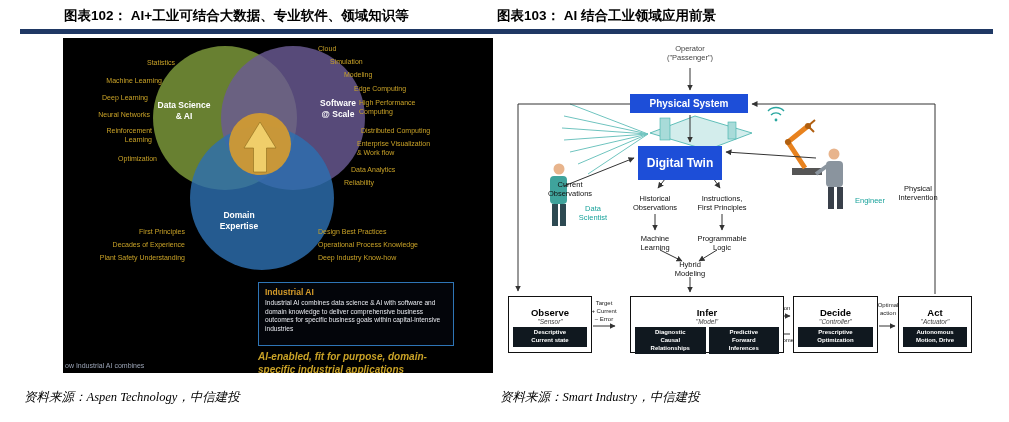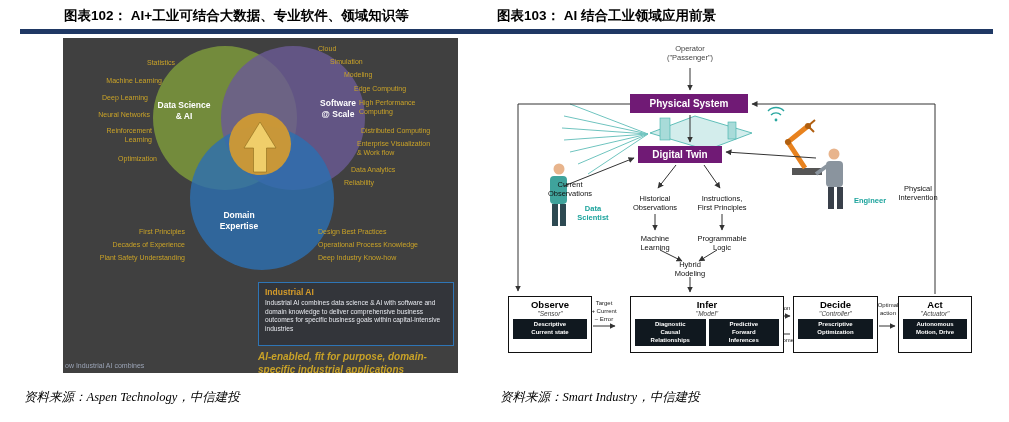--- a/index.html
+++ b/index.html
@@ -5,46 +5,46 @@
   * { margin:0; padding:0; box-sizing:border-box; }
   html,body { width:1009px; height:422px; background:#fff; font-family:"Liberation Sans",sans-serif; }
   .page { position:relative; width:1009px; height:422px; overflow:hidden; }
 
   .fig-title { position:absolute; top:7px; font-size:13.5px; font-weight:bold; color:#000; white-space:nowrap; }
   .fig-title.lt { left:20px;padding-left:44px; }
   .fig-title.rt { left:497px; }
   .header-bar { position:absolute; left:20px; top:29px; width:973px; height:5px; background:#1f3864; }
 
   
-  .venn-panel { position:absolute; left:63px; top:38px; width:395px; height:335px; background:#404040; overflow:hidden; }
+  .venn-panel { position:absolute; left:63px; top:38px; width:430px; height:335px; background:#000000; overflow:hidden; }
   .circle { position:absolute; border-radius:50%; opacity:.82; }
   .c-green  { left:90px;  top:8px;  width:144px; height:144px; background:#7f9c3c; }
   .c-purple { left:158px; top:8px;  width:144px; height:144px; background:#6a5a94; }
   .c-blue   { left:127px; top:88px; width:144px; height:144px; background:#2d6fb0; }
   .venn-svg { position:absolute; left:0; top:0; pointer-events:none; }
   .vl { position:absolute; color:#c9a227; font-size:7px; line-height:1.35; white-space:pre-line; }
   .vl.r { text-align:right; width:80px; }
   .vl.rw { text-align:right; width:100px; }
   .cl { position:absolute; color:#fff; font-weight:bold; font-size:8.5px; line-height:1.25; text-align:center; white-space:pre-line; }
   .iai-box { position:absolute; left:195px; top:244px; width:196px; height:64px; border:1px solid #2e75b6; padding:4px 6px; background:rgba(10,20,40,.25); }
   .iai-title { color:#d49b2a; font-weight:bold; font-size:8.5px; margin-bottom:2px; }
   .iai-body { color:#e6e8ee; font-size:6.6px; line-height:1.3; }
   .iai-tagline { position:absolute; left:195px; top:312px; width:196px; color:#c9a227; font-size:10px; font-style:italic; font-weight:bold; line-height:1.3; }
   .corner-note { position:absolute; left:2px; top:324px; color:#9aa3b5; font-size:7px; }
 
   
   .twin-panel { position:absolute; left:500px; top:38px; width:490px; height:335px; background:#fff; }
   .twin-svg { position:absolute; left:0; top:0; pointer-events:none; }
   .tt { position:absolute; font-size:7.5px; line-height:1.25; text-align:center; white-space:pre-line; color:#111; }
-  .tt.teal { color:#1ba39c; font-weight:bold; }
+  .tt.teal { color:#1ba39c; font-weight:normal; }
   .tt.gray { color:#444; }
-  .bb { position:absolute; background:#701a75; color:#fff; font-weight:bold; display:flex; align-items:center; justify-content:center; }
+  .bb { position:absolute; background:#1d4ed8; color:#fff; font-weight:bold; display:flex; align-items:center; justify-content:center; }
   .bb.ps { left:130px; top:56px; width:118px; height:19px; font-size:10px; }
-  .bb.dt { left:138px; top:108px; width:84px; height:17px; font-size:10px; }
-  .stage { position:absolute; top:258px; height:57px; border:1.5px solid #111; background:#fff; text-align:center; padding-top:2px; }
+  .bb.dt { left:138px; top:108px; width:84px; height:34px; font-size:12px; }
+  .stage { position:absolute; top:258px; height:57px; border:1.5px solid #111; background:#fff; text-align:center; padding-top:10px; }
   .stage-title { font-size:9.5px; font-weight:bold; color:#000; }
   .stage-sub { font-size:6.5px; font-style:italic; color:#444; }
   .cells { display:flex; gap:3px; justify-content:center; padding:2px 4px; }
   .cell { background:#10181f; color:#fff; font-size:6px; font-weight:bold; line-height:1.3; padding:2px 1px; flex:1; white-space:pre-line; }
   .fl { position:absolute; font-size:6px; line-height:1.3; text-align:center; color:#222; white-space:pre-line; }
 
   .source { position:absolute; top:389px; font-family:"Liberation Serif",serif; font-style:italic; font-size:12.5px; color:#000; white-space:nowrap; }
   .source.ls { left:24px; }
   .source.rs { left:500px; }
 </style>

